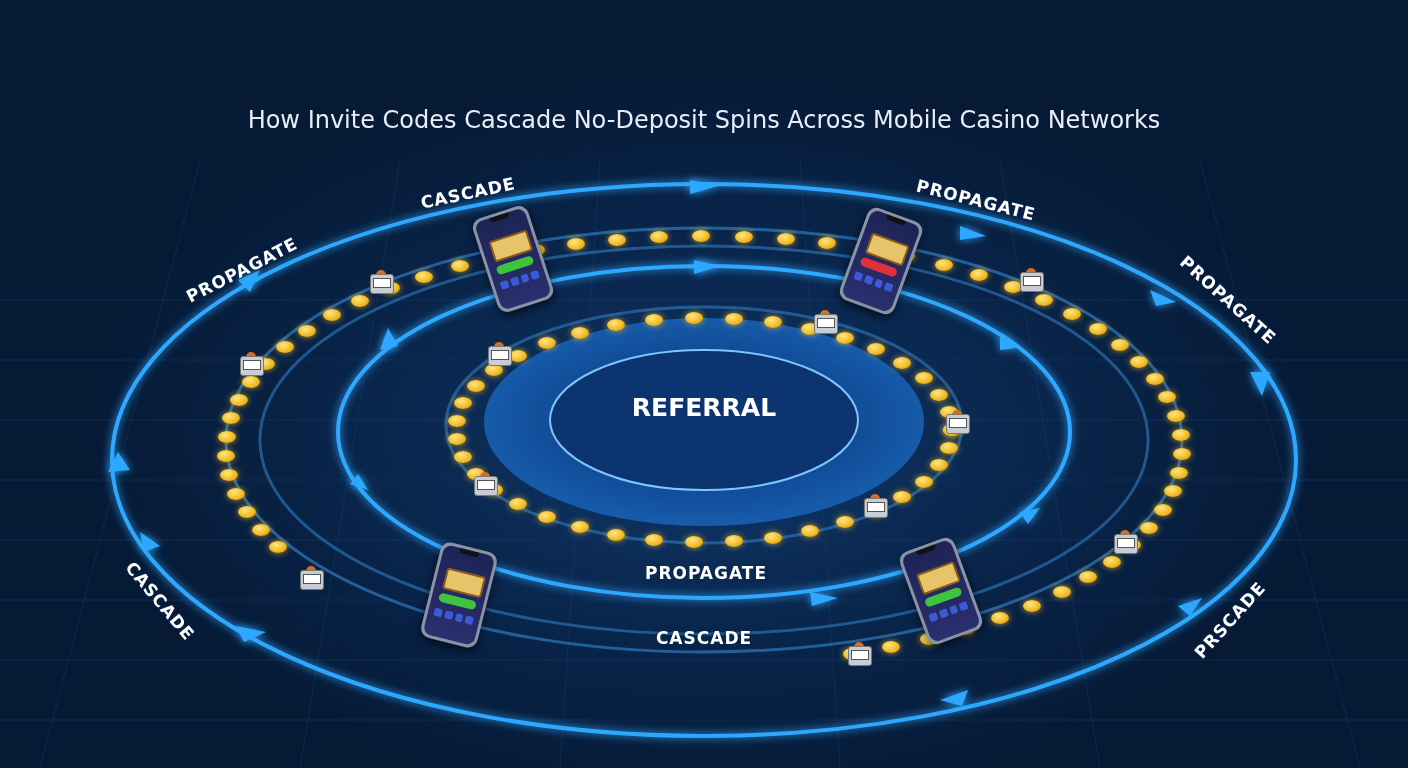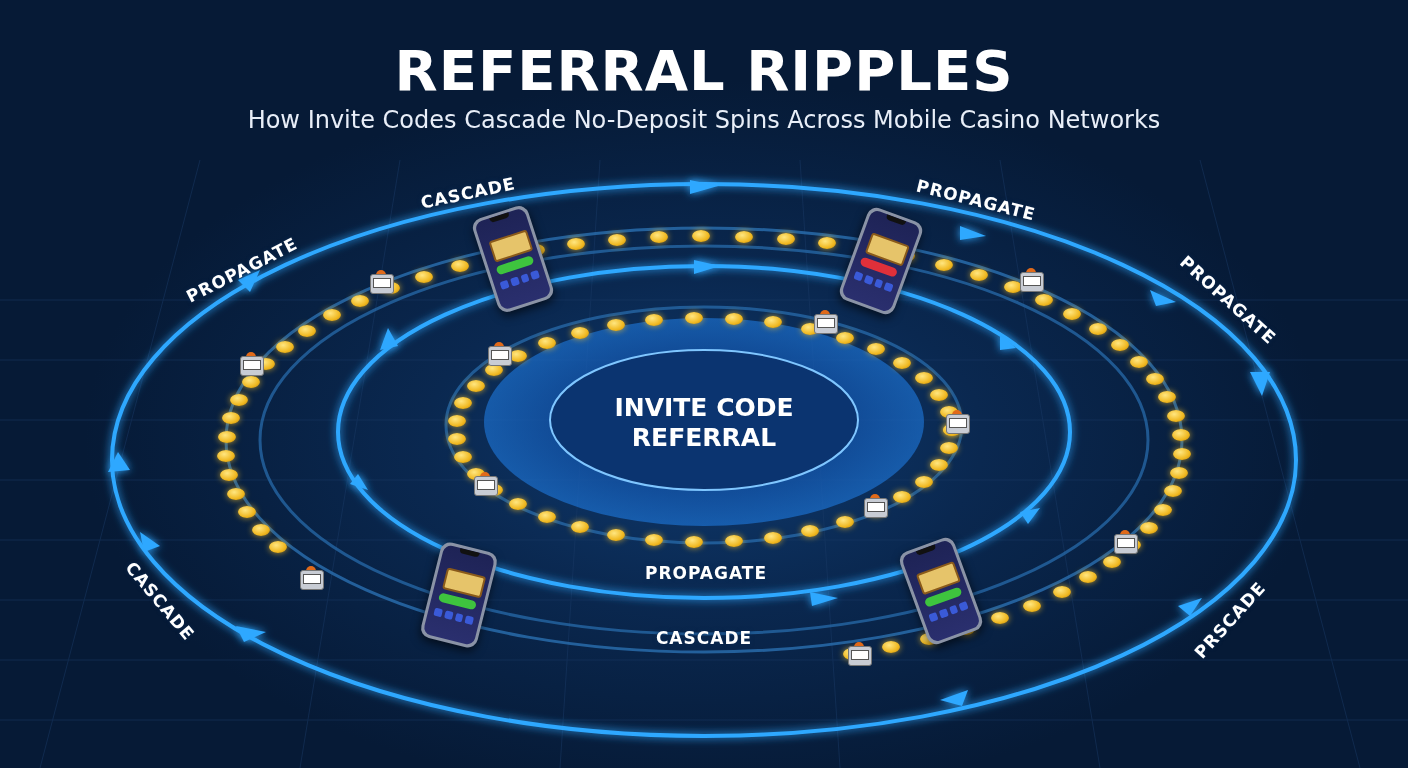--- a/index.html
+++ b/index.html
@@ -82,25 +82,23 @@
       <polygon points="1178,606 1202,598 1190,616"></polygon>
       <polygon points="694,260 720,266 694,274"></polygon>
       <polygon points="380,350 388,328 398,346"></polygon>
       <polygon points="350,484 358,474 368,490"></polygon>
       <polygon points="1020,512 1040,508 1028,524"></polygon>
       <polygon points="810,592 838,598 812,606"></polygon>
       <polygon points="1000,334 1016,348 1000,350"></polygon>
     </g>
   </svg>
 
-  <div class="title">REFERRAL RIPPLES</div>
   <div class="subtitle">How Invite Codes Cascade No-Deposit Spins Across Mobile Casino Networks</div>
 
   <div class="center-label">
-    <div>INVITE CODE</div>
     <div>REFERRAL</div>
   </div>
 
   <div id="labels">
       <div class="ring-label" style="left: 468px; top: 193px; transform: translate(-50%, -50%) rotate(-12deg);">CASCADE</div>
       <div class="ring-label" style="left: 242px; top: 270px; transform: translate(-50%, -50%) rotate(-27deg);">PROPAGATE</div>
       <div class="ring-label" style="left: 976px; top: 200px; transform: translate(-50%, -50%) rotate(14deg);">PROPAGATE</div>
       <div class="ring-label" style="left: 1228px; top: 300px; transform: translate(-50%, -50%) rotate(42deg);">PROPAGATE</div>
       <div class="ring-label" style="left: 160px; top: 601px; transform: translate(-50%, -50%) rotate(50deg);">CASCADE</div>
       <div class="ring-label" style="left: 706px; top: 573px; transform: translate(-50%, -50%) rotate(0deg);">PROPAGATE</div>

